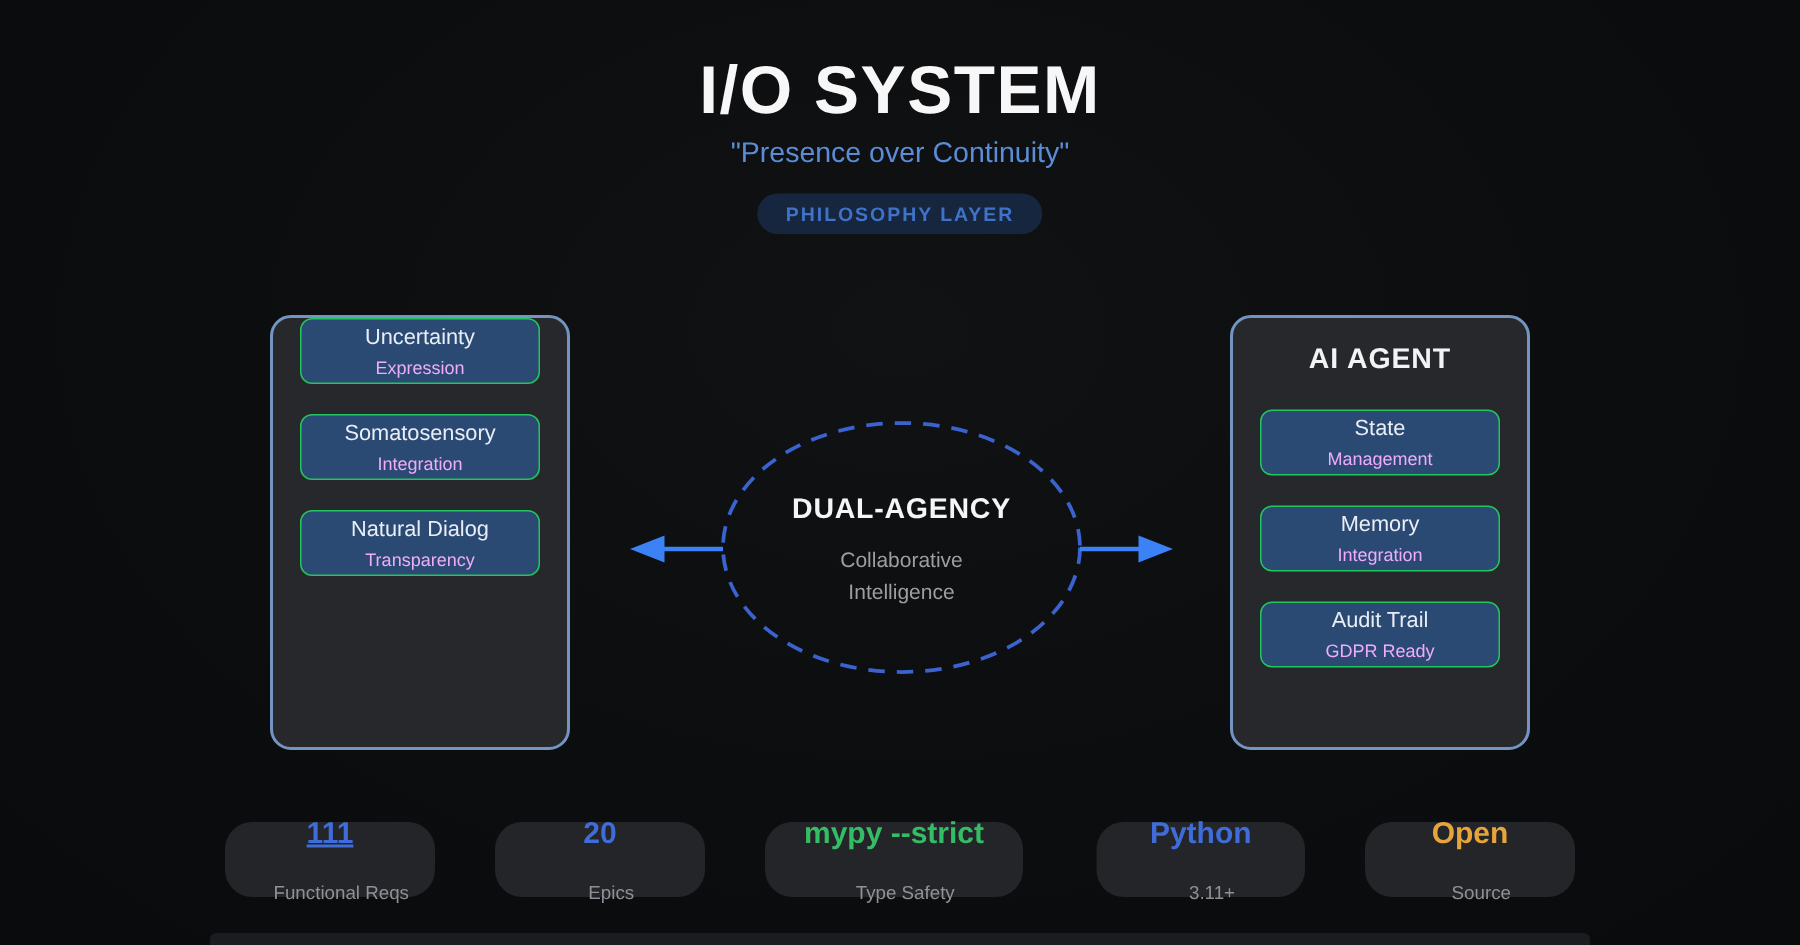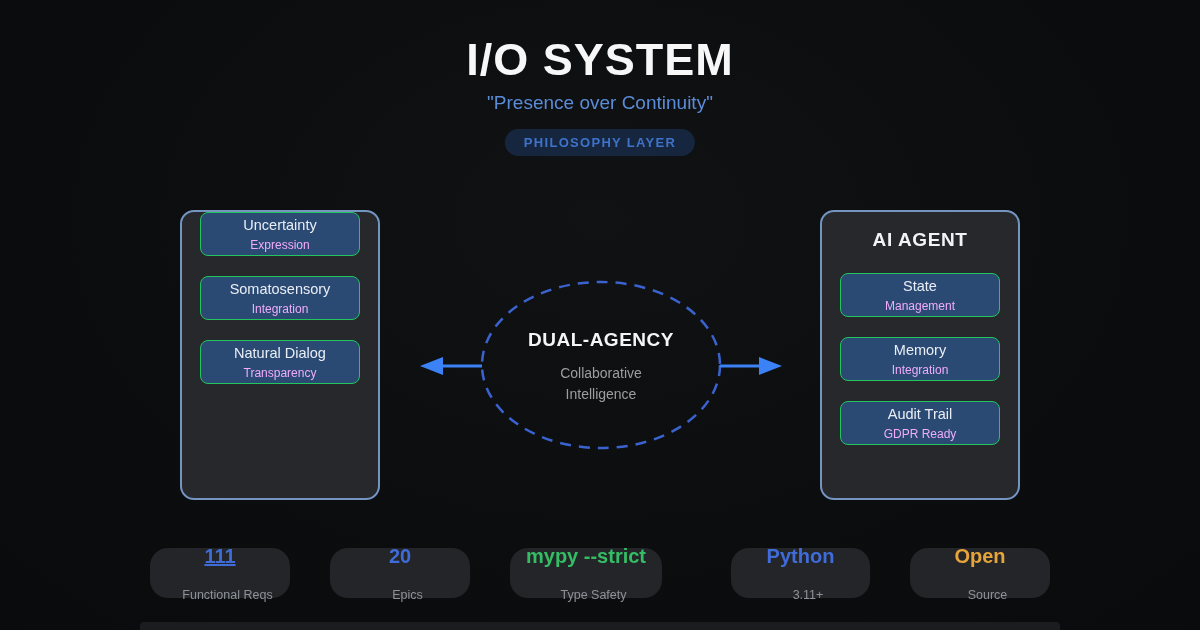--- a/index.html
+++ b/index.html
@@ -85,21 +85,21 @@
     position: absolute; top: 548px; height: 50px;
     box-sizing: border-box;
     background: #232528;
     border-radius: 18px;
     display: flex; flex-direction: column;
     align-items: center; justify-content: center;
     text-align: center;
   }
   .stat.s1 { left: 150px; width: 140px; }
   .stat.s2 { left: 330px; width: 140px; }
-  .stat.s3 { left: 510px; width: 152px; }
+  .stat.s3 { left: 510px; width: 172px; }
   .stat.s4 { left: 731px; width: 139px; }
   .stat.s5 { left: 910px; width: 140px; }
   .stat-value { font-size: 20px; font-weight: 700; }
   .stat-label { font-size: 12.5px; color: #8e9298; margin-top: 20px; padding-left: 15px; }
   .v-blue  { color: #3f6cd8; }
   .v-green { color: #34bd64; }
   .v-amber { color: #e7a43a; }
   .u { text-decoration: underline; }
 
   .footer-strip {

